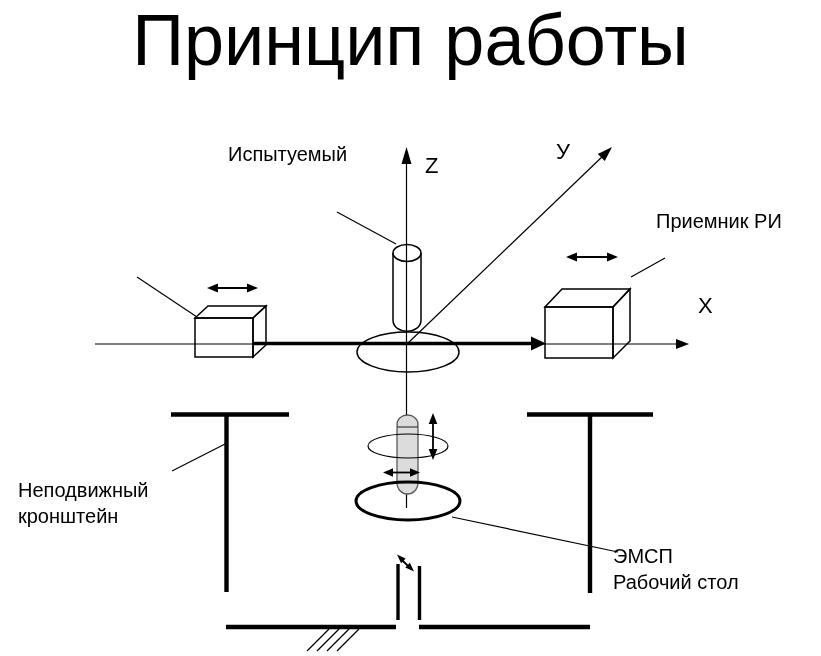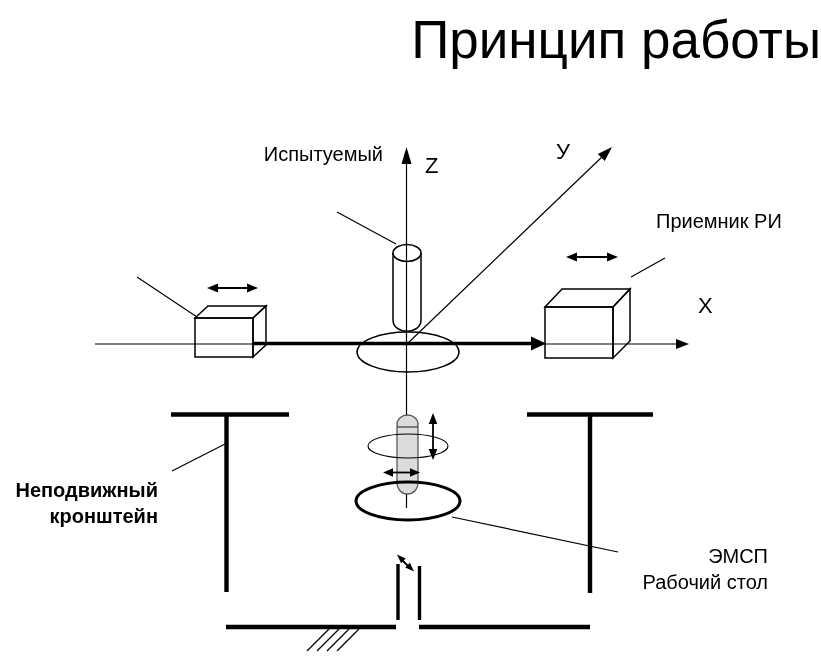--- a/index.html
+++ b/index.html
@@ -24,25 +24,25 @@
   .bold{stroke:var(--ink);stroke-width:3.4;fill:none;}
   .thick{stroke:var(--ink);stroke-width:4.4;fill:none;}
   .slotln{stroke:var(--ink);stroke-width:3.4;fill:none;}
   .arr{stroke:var(--ink);stroke-width:1.8;fill:none;}
   .tbl{stroke:var(--ink);stroke-width:3;fill:none;}
   .fillink{fill:var(--ink);stroke:none;}
   .spindleshape{fill:var(--spindle-fill);stroke:var(--spindle-stroke);stroke-width:1.3;}
 
   
   .lbl{position:absolute;font-size:20px;line-height:27px;color:var(--ink);white-space:nowrap;}
-  .lbl.center{text-align:right;white-space:normal;}
+  .lbl.center{text-align:left;white-space:normal;}
   .axis-letter{position:absolute;font-size:22px;color:var(--ink);}
   .title{
     position:absolute;left:0;top:8px;width:821px;
-    text-align:right;font-size:53px;line-height:64px;
+    text-align:center;font-size:72px;line-height:64px;
     color:var(--ink);letter-spacing:0;
   }
 </style>
 </head>
 <body>
 
 <div class="stage">
 
   <svg class="diagram" width="821" height="656" viewBox="0 0 821 656">
 
@@ -161,21 +161,21 @@
     <div>Принцип работы</div>
   </div>
 
   <div class="lbl center" style="left:228px;top:141px;width:155px;">
     <div>Испытуемый</div>
   </div>
 
 
   <div class="lbl" style="left:656px;top:208px;text-align:center;">Приемник РИ</div>
 
-  <div class="lbl center" style="left:6px;top:477px;width:152px;line-height:26px;font-weight:bold;">
+  <div class="lbl center" style="left:18px;top:477px;width:152px;line-height:26px;">
     <div>Неподвижный</div>
     <div>кронштейн</div>
   </div>
 
   <div class="lbl center" style="left:613px;top:543px;width:155px;line-height:26px;">
     <div>ЭМСП</div>
     <div>Рабочий стол</div>
   </div>
 
   <div class="axis-letter" style="left:425px;top:153px;">Z</div>

